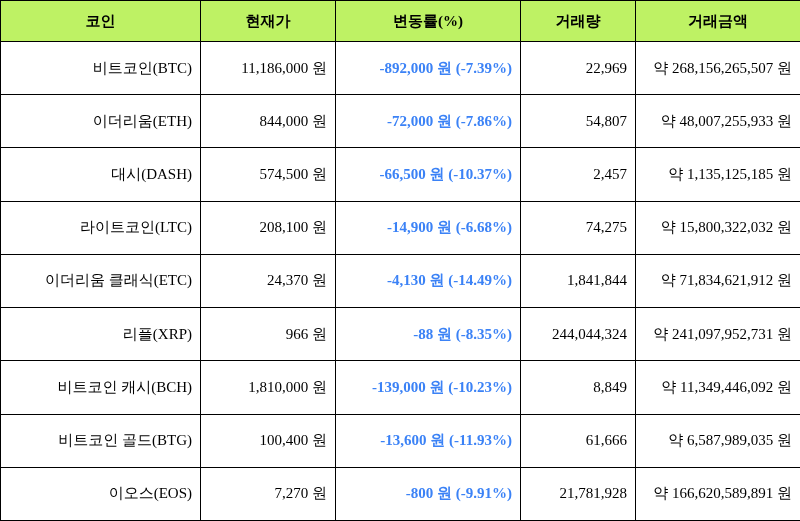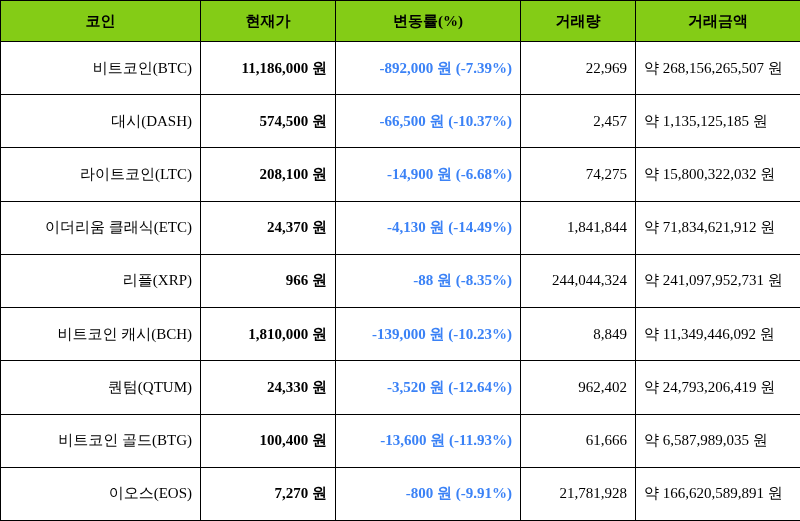--- a/index.html
+++ b/index.html
@@ -21,49 +21,49 @@
   }
   table.crypto-table th,
   table.crypto-table td {
     border: 1px solid #000000;
     font-size: 15px;
     padding: 0 8px;
     white-space: nowrap;
     overflow: hidden;
   }
   thead th {
-    background: #84cc16;
+    background: #bef264;
     font-weight: bold;
     text-align: center;
     font-size: 16px;
     height: 40px;
   }
   tbody td {
     background: #ffffff;
     height: 40px;
   }
   td.col-name {
     text-align: right;
     font-weight: normal;
     font-size: 15px;
   }
   td.col-price {
     text-align: right;
-    font-weight: bold;
+    font-weight: normal;
   }
   td.col-change {
     text-align: right;
     font-weight: bold;
     color: #3b82f6;
   }
   td.col-volume {
     text-align: right;
   }
   td.col-amount {
-    text-align: left;
+    text-align: right;
   }
   col.c-name { width: 200px; }
   col.c-price { width: 135px; }
   col.c-change { width: 185px; }
   col.c-volume { width: 115px; }
   col.c-amount { width: 165px; }
 </style>
 </head>
 <body>
 
@@ -84,20 +84,27 @@
       <th>거래금액</th>
     </tr>
   </thead>
   <tbody>
     <tr>
       <td class="col-name">비트코인(BTC)</td>
       <td class="col-price">11,186,000 원</td>
       <td class="col-change">-892,000 원 (-7.39%)</td>
       <td class="col-volume">22,969</td>
       <td class="col-amount">약 268,156,265,507 원</td>
+    </tr>
+    <tr>
+      <td class="col-name">이더리움(ETH)</td>
+      <td class="col-price">844,000 원</td>
+      <td class="col-change">-72,000 원 (-7.86%)</td>
+      <td class="col-volume">54,807</td>
+      <td class="col-amount">약 48,007,255,933 원</td>
     </tr>
     <tr>
       <td class="col-name">대시(DASH)</td>
       <td class="col-price">574,500 원</td>
       <td class="col-change">-66,500 원 (-10.37%)</td>
       <td class="col-volume">2,457</td>
       <td class="col-amount">약 1,135,125,185 원</td>
     </tr>
     <tr>
       <td class="col-name">라이트코인(LTC)</td>
@@ -121,27 +128,20 @@
       <td class="col-amount">약 241,097,952,731 원</td>
     </tr>
     <tr>
       <td class="col-name">비트코인 캐시(BCH)</td>
       <td class="col-price">1,810,000 원</td>
       <td class="col-change">-139,000 원 (-10.23%)</td>
       <td class="col-volume">8,849</td>
       <td class="col-amount">약 11,349,446,092 원</td>
     </tr>
     <tr>
-      <td class="col-name">퀀텀(QTUM)</td>
-      <td class="col-price">24,330 원</td>
-      <td class="col-change">-3,520 원 (-12.64%)</td>
-      <td class="col-volume">962,402</td>
-      <td class="col-amount">약 24,793,206,419 원</td>
-    </tr>
-    <tr>
       <td class="col-name">비트코인 골드(BTG)</td>
       <td class="col-price">100,400 원</td>
       <td class="col-change">-13,600 원 (-11.93%)</td>
       <td class="col-volume">61,666</td>
       <td class="col-amount">약 6,587,989,035 원</td>
     </tr>
     <tr>
       <td class="col-name">이오스(EOS)</td>
       <td class="col-price">7,270 원</td>
       <td class="col-change">-800 원 (-9.91%)</td>

